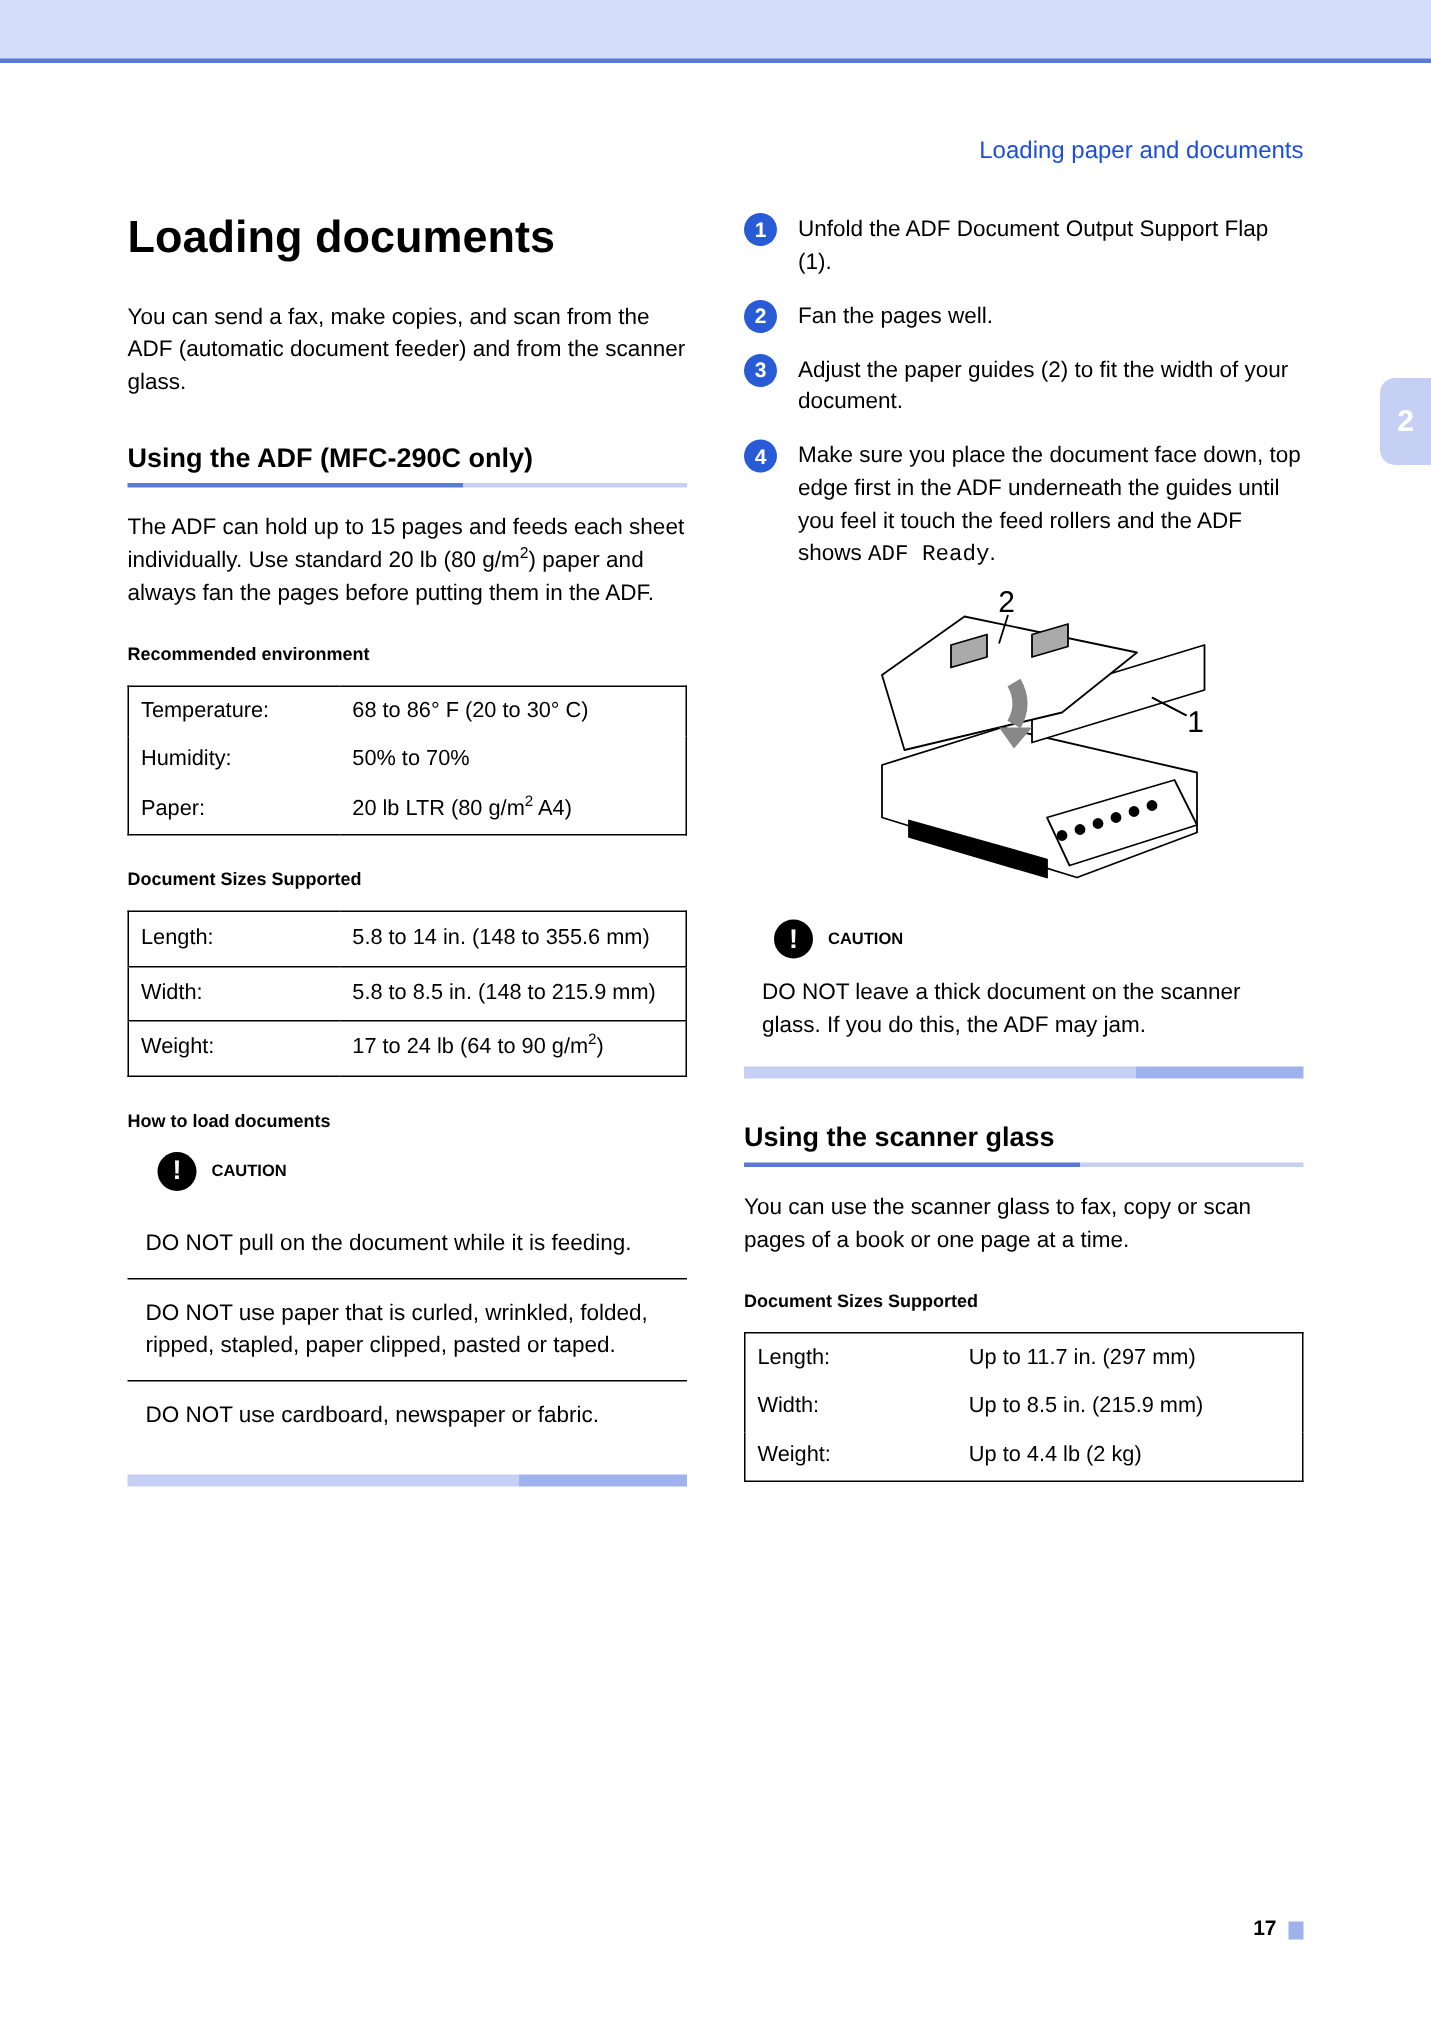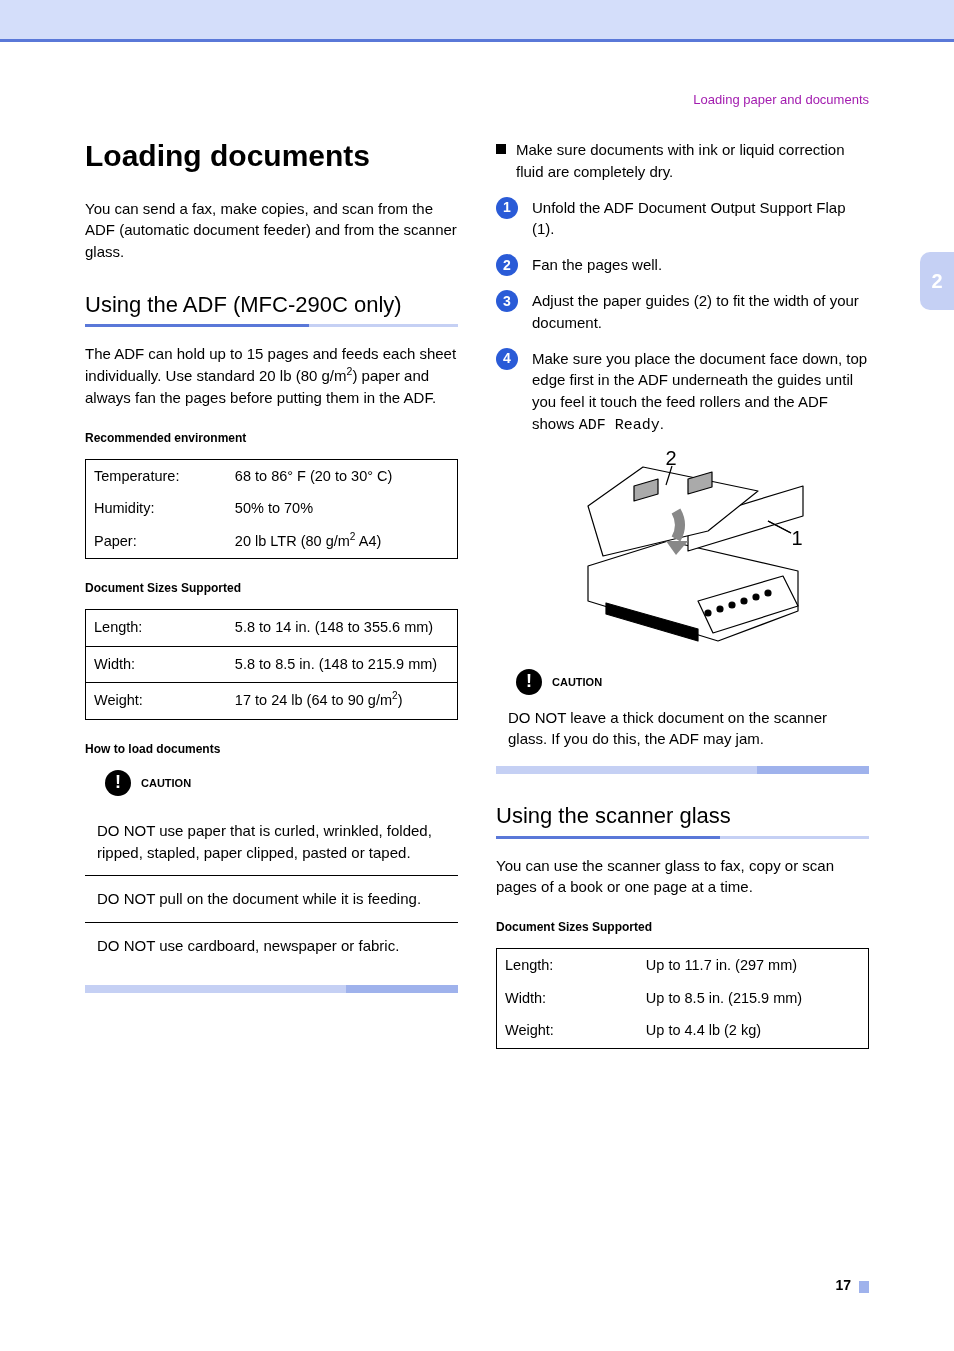--- a/index.html
+++ b/index.html
@@ -16,42 +16,42 @@
   .topbar {
     height: 42px;
     background: #d4defa;
     border-bottom: 3px solid #5a78d8;
   }
   .page {
     padding: 30px 85px 0 85px;
   }
   .breadcrumb {
     text-align: right;
-    color: #a21caf;
-    font-size: 13px;
+    color: #1d4ed8;
+    font-size: 16px;
     margin-bottom: 32px;
     margin-top: 20px;
   }
   .columns {
     display: flex;
     gap: 38px;
   }
   .col {
     flex: 1;
     min-width: 0;
   }
   h1 {
     font-size: 30px;
     font-weight: bold;
     margin-bottom: 24px;
     line-height: 1.15;
   }
   h2 {
-    font-size: 22px;
-    font-weight: normal;
+    font-size: 18px;
+    font-weight: bold;
     line-height: 1.25;
     margin-top: 28px;
     margin-bottom: 6px;
   }
   .h2-underline {
     height: 3px;
     background: linear-gradient(to right, #5a78d8 0%, #5a78d8 60%, #c5d0f4 60%, #c5d0f4 100%);
     margin-bottom: 16px;
   }
   h3 {
@@ -232,32 +232,28 @@
       </tbody>
         </table>
 
       <h3>How to load documents</h3>
 
       <div class="caution-head indented">
         <span class="caution-icon">!</span>
         <span class="caution-label">CAUTION</span>
       </div>
       <div class="caution-items">
+        <p>DO NOT pull on the document while it is feeding.</p>
         <p>DO NOT use paper that is curled, wrinkled, folded, ripped, stapled, paper clipped, pasted or taped.</p>
-        <p>DO NOT pull on the document while it is feeding.</p>
         <p>DO NOT use cardboard, newspaper or fabric.</p>
       </div>
       <div class="fade-bar"></div>
     </div>
 
     <div class="col">
-      <div class="bullet-row">
-        <span class="bullet-sq"></span>
-        <div>Make sure documents with ink or liquid correction fluid are completely dry.</div>
-      </div>
 
       <div class="num-row">
         <span class="num-badge num-1">1</span>
         <div>Unfold the ADF Document Output Support Flap (1).</div>
       </div>
       <div class="num-row">
         <span class="num-badge num-2">2</span>
         <div>Fan the pages well.</div>
       </div>
       <div class="num-row">

